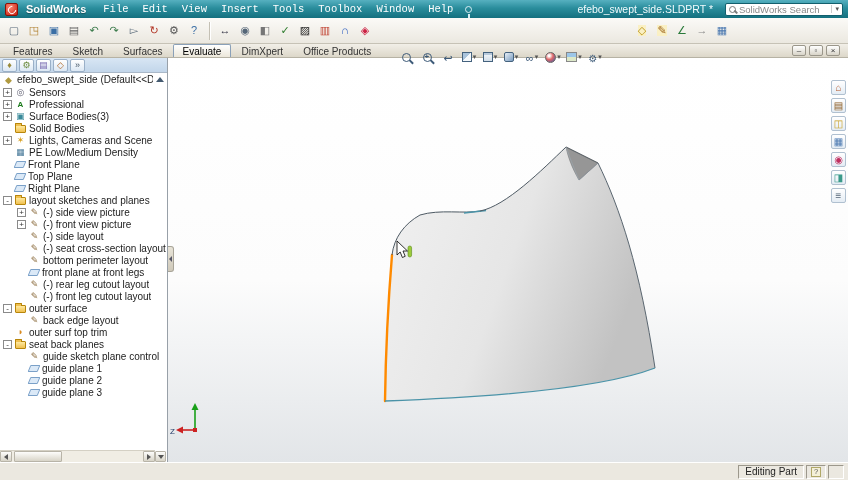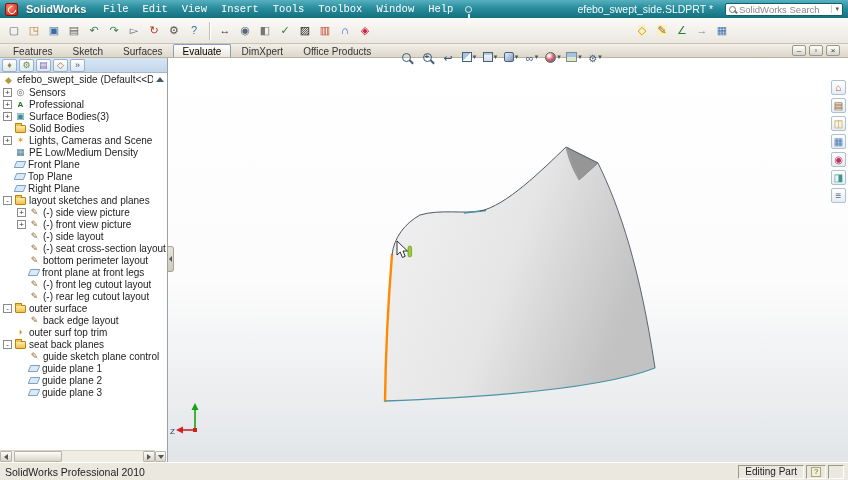--- a/index.html
+++ b/index.html
@@ -389,26 +389,26 @@
           <span class="tlabel">bottom perimeter layout</span>
         </div>
         <div class="trow ind1">
           <span class="exp noexp"></span>
           <span class="slot-icon ti ti-plane"></span>
           <span class="tlabel">front plane at front legs</span>
         </div>
         <div class="trow ind1">
           <span class="exp noexp"></span>
           <span class="slot-icon ti ti-sketch"></span>
+          <span class="tlabel">(-) rear leg cutout layout</span>
+        </div>
+        <div class="trow ind1">
+          <span class="exp noexp"></span>
+          <span class="slot-icon ti ti-sketch"></span>
           <span class="tlabel">(-) front leg cutout layout</span>
-        </div>
-        <div class="trow ind1">
-          <span class="exp noexp"></span>
-          <span class="slot-icon ti ti-sketch"></span>
-          <span class="tlabel">(-) rear leg cutout layout</span>
         </div>
         <div class="trow">
           <span class="exp">-</span>
           <span class="slot-icon ti ti-folder"></span>
           <span class="tlabel">outer surface</span>
         </div>
         <div class="trow ind1">
           <span class="exp noexp"></span>
           <span class="slot-icon ti ti-sketch"></span>
           <span class="tlabel">back edge layout</span>
@@ -547,21 +547,20 @@
         <rect x="25" y="370" width="4" height="4" fill="#cc2222"></rect>
         <text x="2" y="376" font-size="8" fill="#223a66">Z</text>
       </g>
 
       <rect x="240" y="188" width="3.6" height="11" rx="1.8" fill="#9ccb3b" stroke="#5a8a1a" stroke-width="0.6"></rect>
       <path d="M229,183 l0,14 l3.2,-3 l2.2,5.5 l2.8,-1.2 l-2.2,-5.3 l4.5,0 Z" fill="#ffffff" stroke="#000000" stroke-width="0.8"></path>
     </svg>
   </div>
 
   <div class="statusbar">
-    <span class="sb-left">SolidWorks Professional 2010</span>
     <span class="sb-spring"></span>
     <span class="sb-cell">Editing Part</span>
     <span class="sb-cell sb-icon-cell">
       <span class="sb-status-icon"></span>
     </span>
     <span class="sb-cell sb-end"></span>
   </div>
 
 </div>
 

